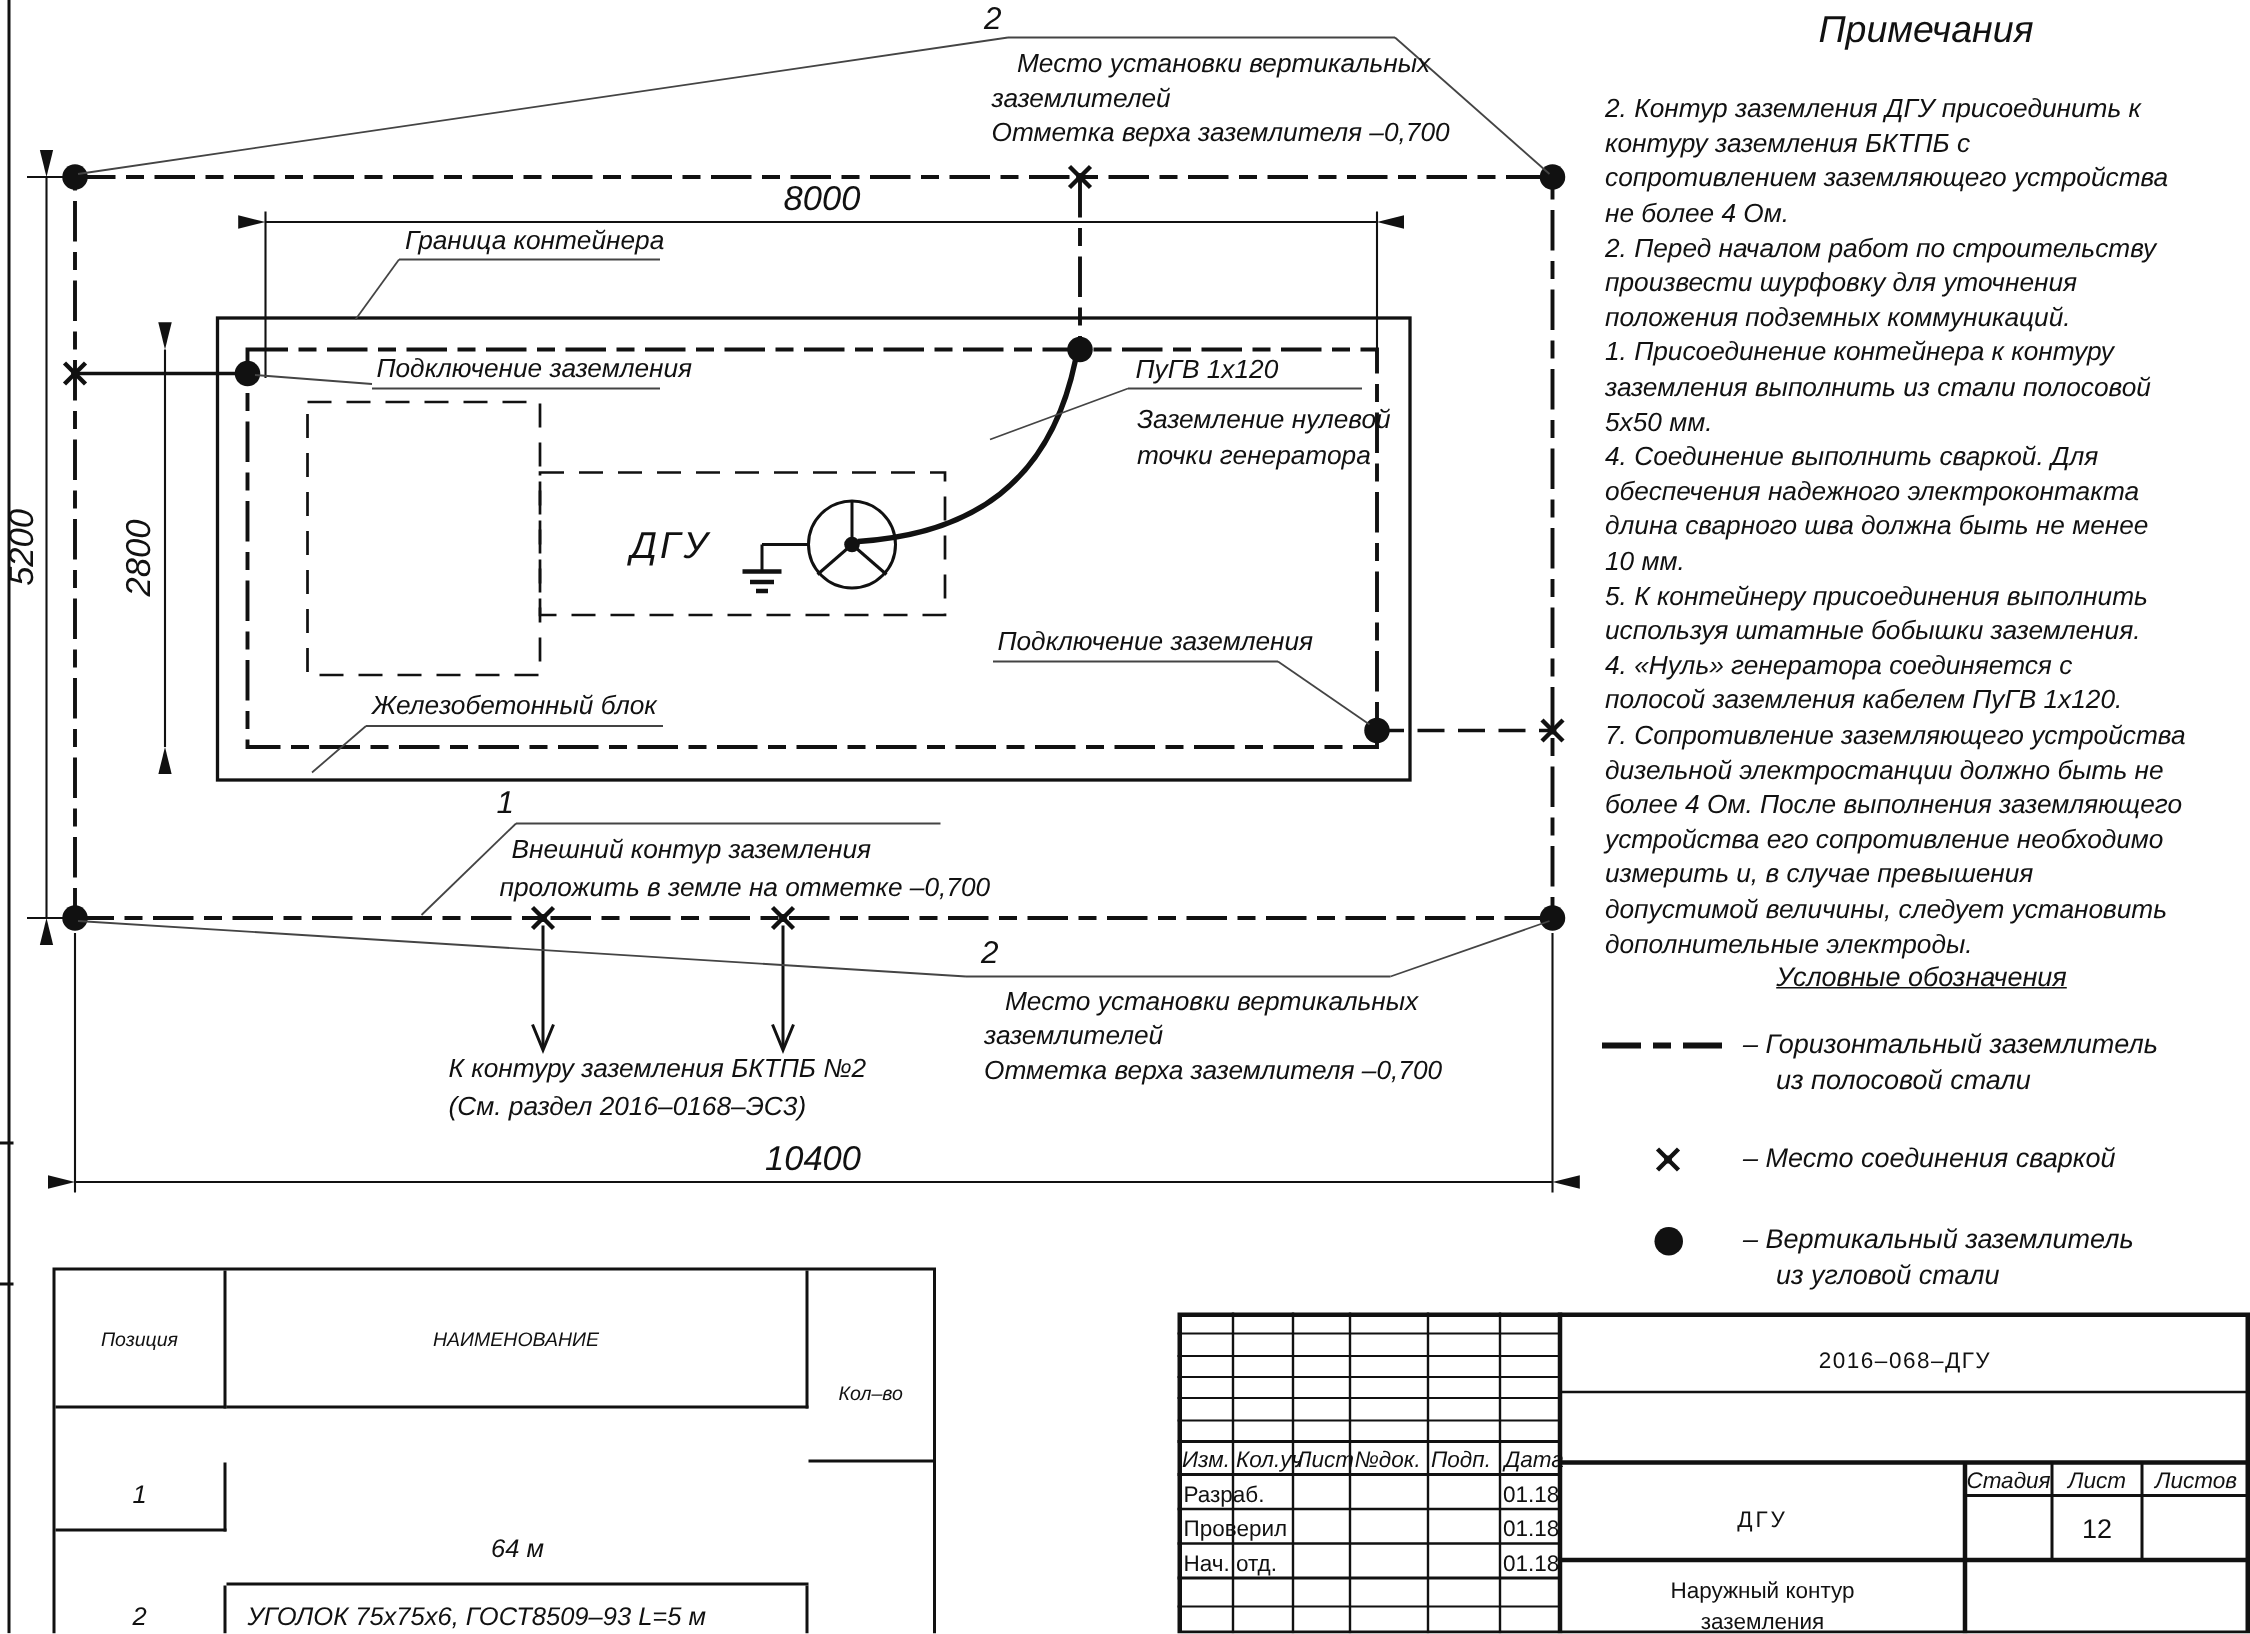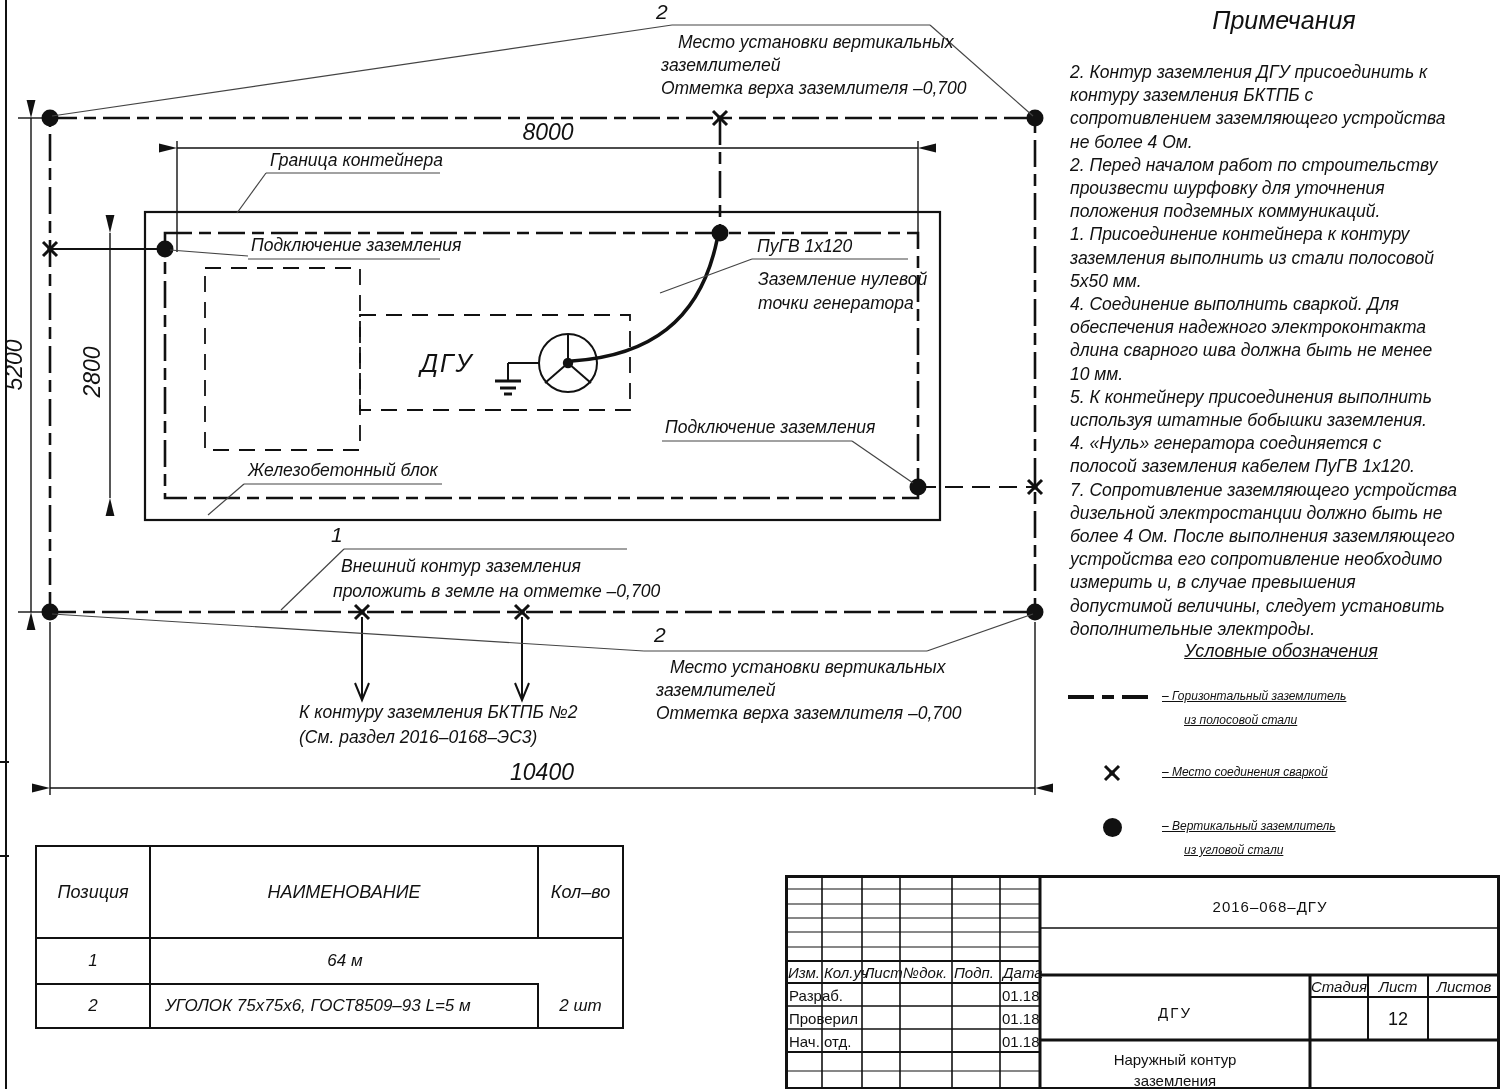--- a/index.html
+++ b/index.html
@@ -15,33 +15,33 @@
   
   #notes{position:absolute;left:1070px;top:6px;width:428px;}
   #notes .ntitle{font-style:italic;font-size:25px;text-align:center;margin-bottom:26px;}
   #notes .nitem{font-style:italic;font-size:17.5px;line-height:23.2px;white-space:pre-line;}
 
   
   #legend{position:absolute;left:1062px;top:641px;width:438px;}
   #legend .ltitle{font-style:italic;font-size:18px;text-align:center;text-decoration:underline;margin-bottom:22px;}
   .lrow{display:flex;align-items:flex-start;margin-bottom:28px;}
   .lsym{width:100px;flex:0 0 100px;display:flex;justify-content:center;align-items:center;height:26px;}
-  .ltxt{font-style:italic;font-size:12px;line-height:24px;text-decoration:underline;}
+  .ltxt{font-style:italic;font-size:18px;line-height:24px;}
   .ltxt .ind{padding-left:22px;}
   .dotmark{width:19px;height:19px;border-radius:50%;background:#111;}
 
   
   #bom{position:absolute;left:35px;top:845px;width:585px;border:2.5px solid #111;}
   .trow{display:grid;grid-template-columns:114px 388px 83px;}
   .tcell{border-right:2px solid #111;border-bottom:2px solid #111;
          font-style:italic;display:flex;align-items:center;justify-content:center;
          font-size:17px;white-space:pre-line;text-align:left;}
-  .trow .tcell:last-child{border-right:none;}
+  .trow .tcell:last-child{border-right:none;margin-top:36px;}
   .trow:last-child .tcell{border-bottom:none;}
-  .thead .tcell{height:90px;font-size:18px;}
+  .thead .tcell{height:90px;font-size:13px;}
   .tr1 .tcell{height:44px;}
   .tr2 .tcell{height:42px;}
   .cname{justify-content:flex-start;padding-left:14px;}
 
   
   #tblock{position:absolute;left:785px;top:875px;width:715px;height:214px;}
   #tblock text{font-size:15px;}
   .tb-small{font-style:italic;font-size:13.5px;}
   .tb-doc{font-size:26px;letter-spacing:1px;}
   .tb-obj{font-size:27px;letter-spacing:2px;}

